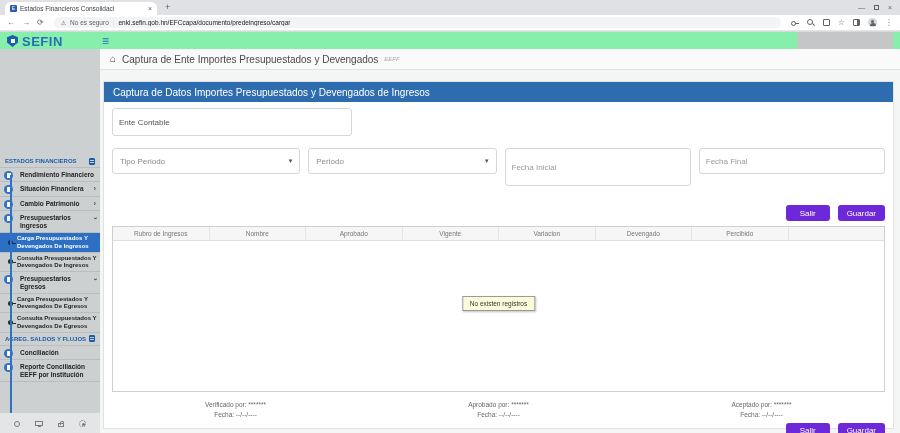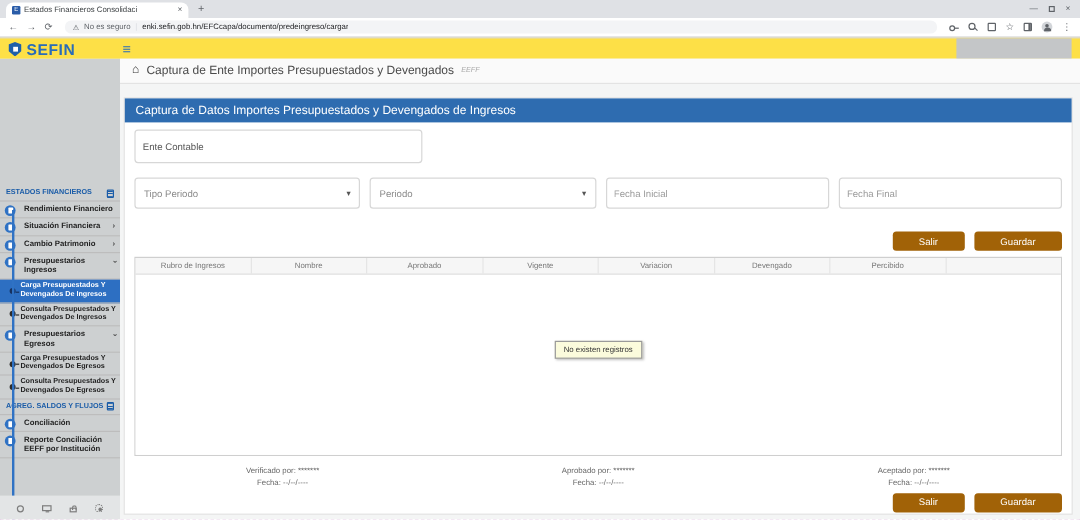--- a/index.html
+++ b/index.html
@@ -43,21 +43,21 @@
   .ic-panel { width:7px; height:7px; border:1px solid #5f6368; border-radius:1px; }
   .ic-panel::after { content:""; position:absolute; right:0; top:0; width:2px; height:5px; background:#5f6368; }
   .ic-avatar { width:9px; height:9px; border-radius:50%; background:#d2d5d9; }
   .ic-avatar::before { content:""; position:absolute; left:3px; top:1.5px; width:3px; height:3px;
                        border-radius:50%; background:#5f6368; }
   .ic-avatar::after { content:""; position:absolute; left:1.5px; top:5px; width:6px; height:3px;
                       border-radius:3px 3px 0 0; background:#5f6368; }
   .ic-dots { font-size:8px; color:#5f6368; line-height:1; }
 
   
-  .appbar { position:absolute; top:31px; left:0; right:0; height:18px; background:#fde047;
+  .appbar { position:absolute; top:31px; left:0; right:0; height:18px; background:#86efac;
             border-top:1px solid #dadada; }
   .brand { position:absolute; left:0; top:0; width:95px; height:18px; display:flex; align-items:center;
            gap:4px; padding-left:7px; }
   .brand-shield { width:11px; height:12px; background:#1e5fa9;
                   clip-path:polygon(50% 0,100% 18%,100% 62%,50% 100%,0 62%,0 18%); position:relative; }
   .brand-shield::after { content:""; position:absolute; left:3.5px; top:4px; width:4px; height:4px; background:#fff; }
   .brand-text { color:#2a6cb8; font-weight:bold; font-size:13px; letter-spacing:0.5px; }
   .hamburger { position:absolute; left:102px; top:2px; color:#2a6cb8; font-size:12px; font-weight:bold; }
   .user-box { position:absolute; right:7px; top:0; width:96px; height:17px; background:#c4c6c8; }
 
@@ -124,22 +124,22 @@
   .grow { flex:1; }
   .estado { flex:1; border:1px solid #e4e4e4; border-radius:3px; padding:3px 7px; }
   .estado-label { display:block; font-size:5.5px; color:#a9a9a9; }
   .estado-value { display:block; font-size:7.5px; color:#8a8a8a; margin-top:2px; }
   .f-select { flex:1; height:26px; border:1px solid #d7d7d7; border-radius:3px; display:flex;
               align-items:center; justify-content:space-between; padding:0 7px; font-size:8px;
               color:#8a8a8a; background:#fff; }
   .caret { font-size:7px; color:#555; }
 
   .btn-row { display:flex; justify-content:flex-end; gap:8px; padding:0 8px; margin-top:13px; }
-  .btn { min-width:44px; height:16px; background:#a16207; color:#fff; font-size:8px; border:none;
-         border-radius:3px; display:flex; align-items:center; justify-content:center; padding:0 22px;
+  .btn { min-width:44px; height:16px; background:#6d28d9; color:#fff; font-size:8px; border:none;
+         border-radius:3px; display:flex; align-items:center; justify-content:center; padding:0 9px;
          font-family:"Liberation Sans",sans-serif; cursor:pointer; }
 
   .table-wrap { margin:5px 8px 0; border:1px solid #cfcfcf; }
   .t-head { display:flex; background:#f6f6f6; border-bottom:1px solid #dddddd; height:14px; }
   .t-col { flex:1; font-size:6.5px; color:#777; display:flex; align-items:center; justify-content:center;
            border-right:1px solid #e5e5e5; overflow:hidden; white-space:nowrap; }
   .t-col:last-child { border-right:none; }
   .t-body { position:relative; height:150px; background:#fff; }
   .tooltip { position:absolute; left:50%; top:55px; transform:translateX(-50%); background:#fbfbdc;
              border:1px solid #9a9a9a; font-size:6.5px; color:#333; padding:3px 7px; white-space:nowrap;
@@ -280,21 +280,21 @@
         </div>
         <div class="frow">
           <div class="f-select">
             <span>Tipo Periodo</span>
             <span class="caret">▾</span>
           </div>
           <div class="f-select">
             <span>Periodo</span>
             <span class="caret">▾</span>
           </div>
-          <input class="f-input grow" style="height: 26px;" placeholder="Fecha Inicial">
+          <input class="f-input grow" style="height: 38px;" placeholder="Fecha Inicial">
           <input class="f-input grow" style="height: 26px;" placeholder="Fecha Final">
         </div>
       </div>
 
       <div class="btn-row">
         <button class="btn">Salir</button>
         <button class="btn">Guardar</button>
       </div>
 
       <div class="table-wrap">

